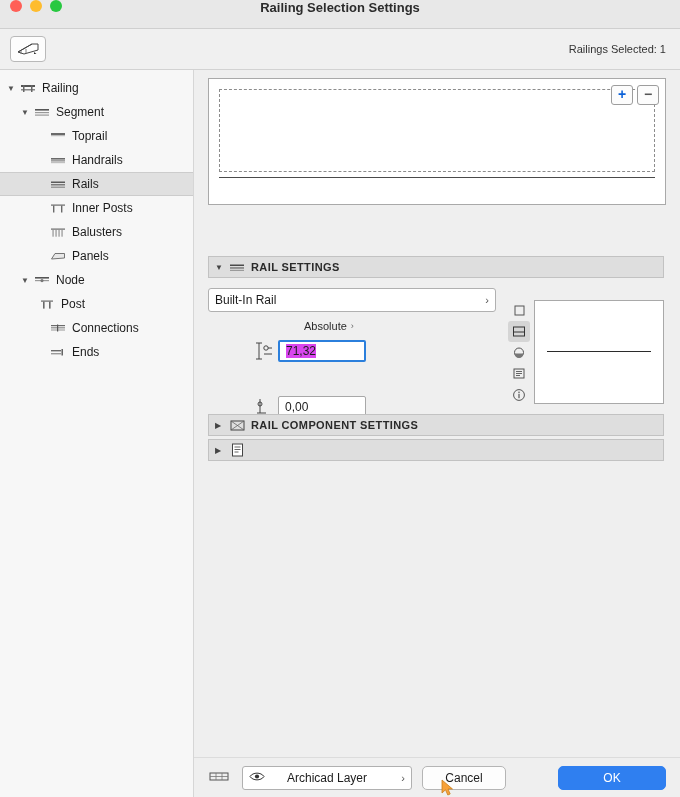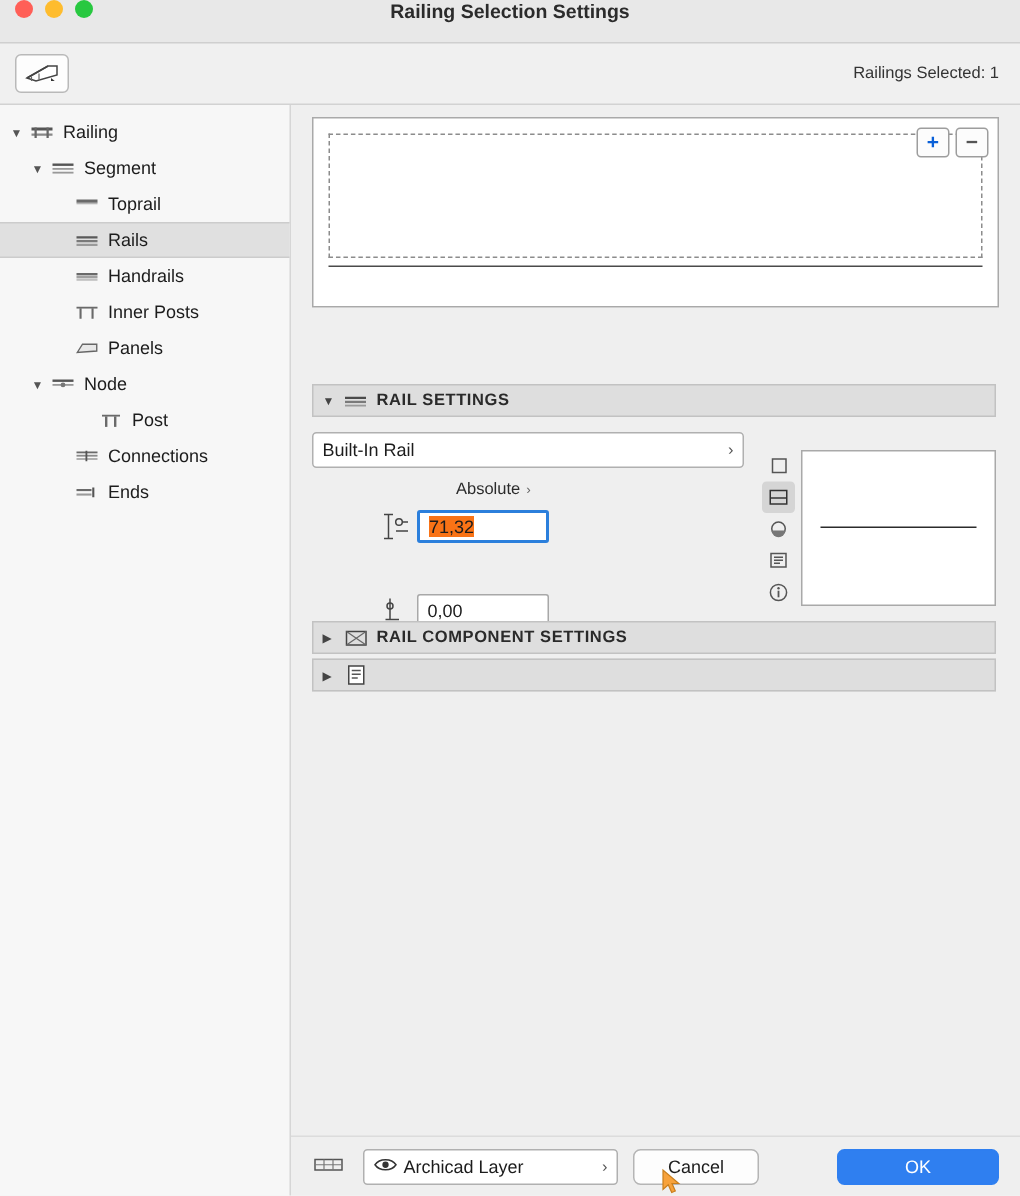--- a/index.html
+++ b/index.html
@@ -260,21 +260,21 @@
     line-height: 20px;
     border-radius: 2px;
   }
   .input-box.selected {
     border: 2px solid #2b7fdc;
     background: #ffffff;
     color: #1c1c1c;
     line-height: 18px;
   }
   .input-box.selected .sel-text {
-    background: #f97316;
+    background: #d946ef;
   }
 
   
   .icon-strip {
     position: absolute;
     left: 300px;
     top: 18px;
     width: 22px;
   }
   .strip-btn {
@@ -325,21 +325,21 @@
   .layer-combo {
     flex: 1;
     height: 24px;
     background: #ffffff;
     border: 1px solid #b0b0b0;
     border-radius: 3px;
     display: flex;
     align-items: center;
     padding: 0 6px;
     box-sizing: border-box;
-    gap: 4px;
+    gap: 22px;
     font-size: 12px;
     max-width: 232px;
   }
   .layer-combo .chev { margin-left: auto; color: #555; font-size: 11px; }
   .btn {
     height: 24px;
     min-width: 84px;
     border-radius: 5px;
     font-size: 12px;
     display: flex;
@@ -427,53 +427,65 @@
     <div class="tree-item" style="padding-left:48px;">
       <span class="tree-icon">
         <svg width="16" height="12" viewBox="0 0 16 12">
             <rect x="1" y="3" width="14" height="2.2" fill="#6a6a6a"></rect>
             <rect x="1" y="5.2" width="14" height="1" fill="#b5b5b5"></rect>
           </svg>
       </span>
       <span class="tree-label">Toprail</span>
     </div>
 
+    <div class="tree-item" style="padding-left:48px;">
+      <span class="tree-icon">
+        <svg width="16" height="12" viewBox="0 0 16 12">
+            <rect x="1" y="4" width="14" height="1.6" fill="#6a6a6a"></rect>
+            <rect x="1" y="6" width="14" height="1.6" fill="#a0a0a0"></rect>
+            <rect x="1" y="8" width="14" height="1.2" fill="#c0c0c0"></rect>
+          </svg>
+      </span>
+      <span class="tree-label">Handrails</span>
+    </div>
+
     <div class="tree-item selected" style="padding-left:48px;">
       <span class="tree-icon">
         <svg width="16" height="12" viewBox="0 0 16 12">
             <rect x="1" y="3.5" width="14" height="1.5" fill="#5a5a5a"></rect>
             <rect x="1" y="6" width="14" height="1.5" fill="#7a7a7a"></rect>
             <rect x="1" y="8.5" width="14" height="1.5" fill="#9a9a9a"></rect>
           </svg>
       </span>
       <span class="tree-label">Rails</span>
     </div>
 
     <div class="tree-item" style="padding-left:48px;">
       <span class="tree-icon">
         <svg width="16" height="12" viewBox="0 0 16 12">
-            <rect x="1" y="4" width="14" height="1.6" fill="#6a6a6a"></rect>
-            <rect x="1" y="6" width="14" height="1.6" fill="#a0a0a0"></rect>
-            <rect x="1" y="8" width="14" height="1.2" fill="#c0c0c0"></rect>
-          </svg>
-      </span>
-      <span class="tree-label">Handrails</span>
-    </div>
-
-    <div class="tree-item" style="padding-left:48px;">
-      <span class="tree-icon">
-        <svg width="16" height="12" viewBox="0 0 16 12">
             <rect x="1" y="2.5" width="14" height="1.2" fill="#6a6a6a"></rect>
             <rect x="3" y="3.5" width="1.4" height="7" fill="#6a6a6a"></rect>
             <rect x="11" y="3.5" width="1.4" height="7" fill="#6a6a6a"></rect>
           </svg>
       </span>
       <span class="tree-label">Inner Posts</span>
     </div>
 
+    <div class="tree-item" style="padding-left:48px;">
+      <span class="tree-icon">
+        <svg width="16" height="12" viewBox="0 0 16 12">
+            <rect x="1" y="2.5" width="14" height="1.2" fill="#6a6a6a"></rect>
+            <rect x="2.5" y="3.7" width="1.1" height="7" fill="#8a8a8a"></rect>
+            <rect x="5.5" y="3.7" width="1.1" height="7" fill="#8a8a8a"></rect>
+            <rect x="8.5" y="3.7" width="1.1" height="7" fill="#8a8a8a"></rect>
+            <rect x="11.5" y="3.7" width="1.1" height="7" fill="#8a8a8a"></rect>
+          </svg>
+      </span>
+      <span class="tree-label">Balusters</span>
+    </div>
 
     <div class="tree-item" style="padding-left:48px;">
       <span class="tree-icon">
         <svg width="16" height="12" viewBox="0 0 16 12">
             <path d="M1.5 9 L5 3.5 L14.5 3.5 L14.5 8 L1.5 9 Z" fill="#e8e8e8" stroke="#666" stroke-width="0.9"></path>
           </svg>
       </span>
       <span class="tree-label">Panels</span>
     </div>
 
@@ -483,21 +495,21 @@
         <svg width="16" height="12" viewBox="0 0 16 12">
             <rect x="1" y="3" width="14" height="1.6" fill="#555"></rect>
             <rect x="1" y="6" width="6" height="1.2" fill="#999"></rect>
             <rect x="9" y="6" width="6" height="1.2" fill="#999"></rect>
             <circle cx="8" cy="6.6" r="1.6" fill="#777"></circle>
           </svg>
       </span>
       <span class="tree-label">Node</span>
     </div>
 
-    <div class="tree-item" style="padding-left:64px;">
+    <div class="tree-item" style="padding-left:37px;">
       <span class="tree-icon">
         <svg width="16" height="12" viewBox="0 0 16 12">
             <rect x="2" y="2.5" width="12" height="1.2" fill="#6a6a6a"></rect>
             <rect x="4" y="3.6" width="1.6" height="7" fill="#6a6a6a"></rect>
             <rect x="10" y="3.6" width="1.6" height="7" fill="#6a6a6a"></rect>
           </svg>
       </span>
       <span class="tree-label">Post</span>
     </div>
 

